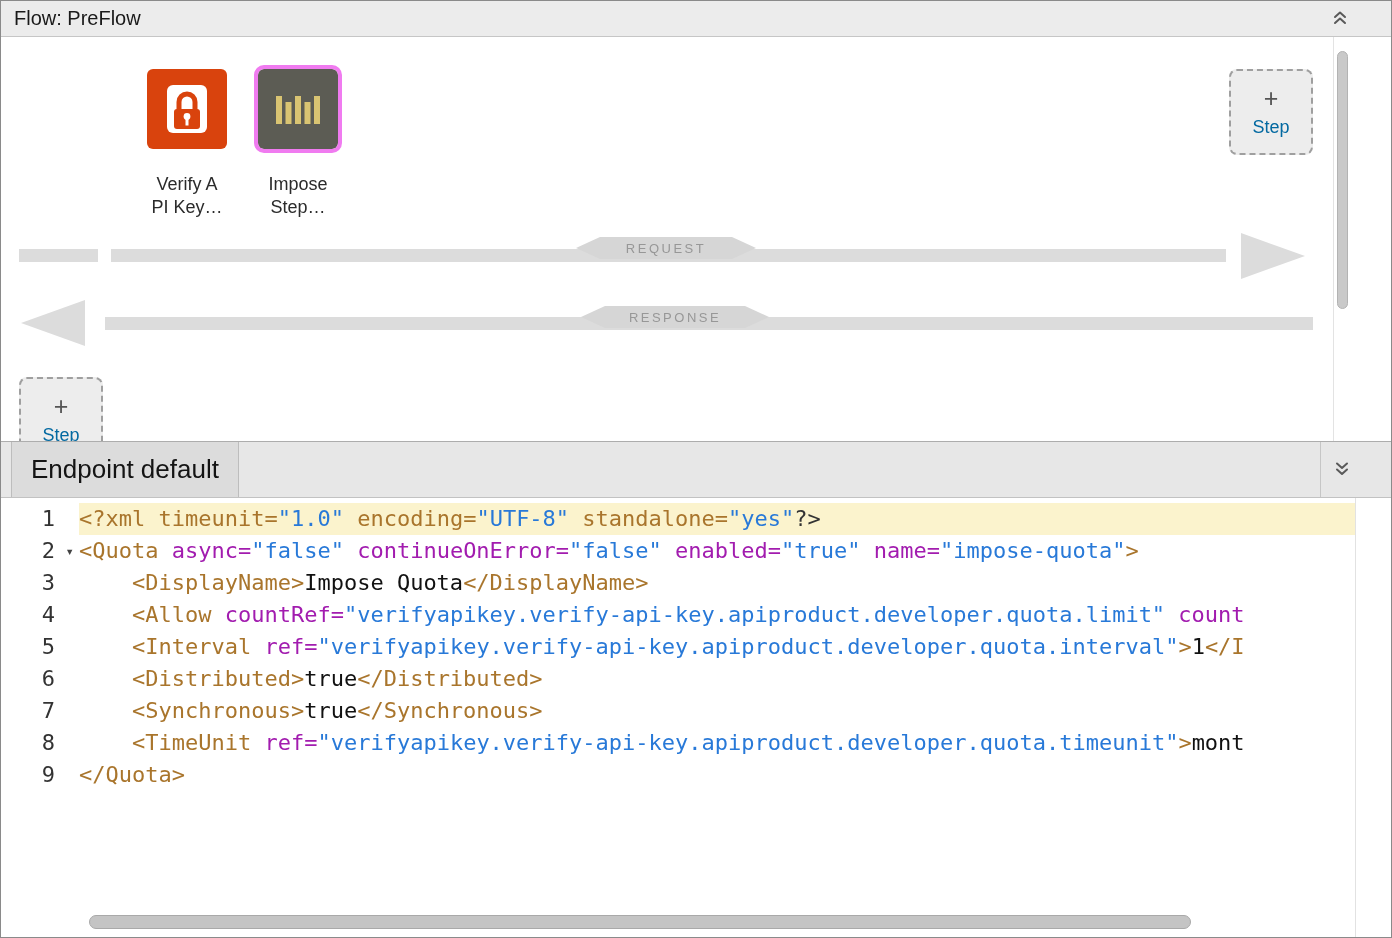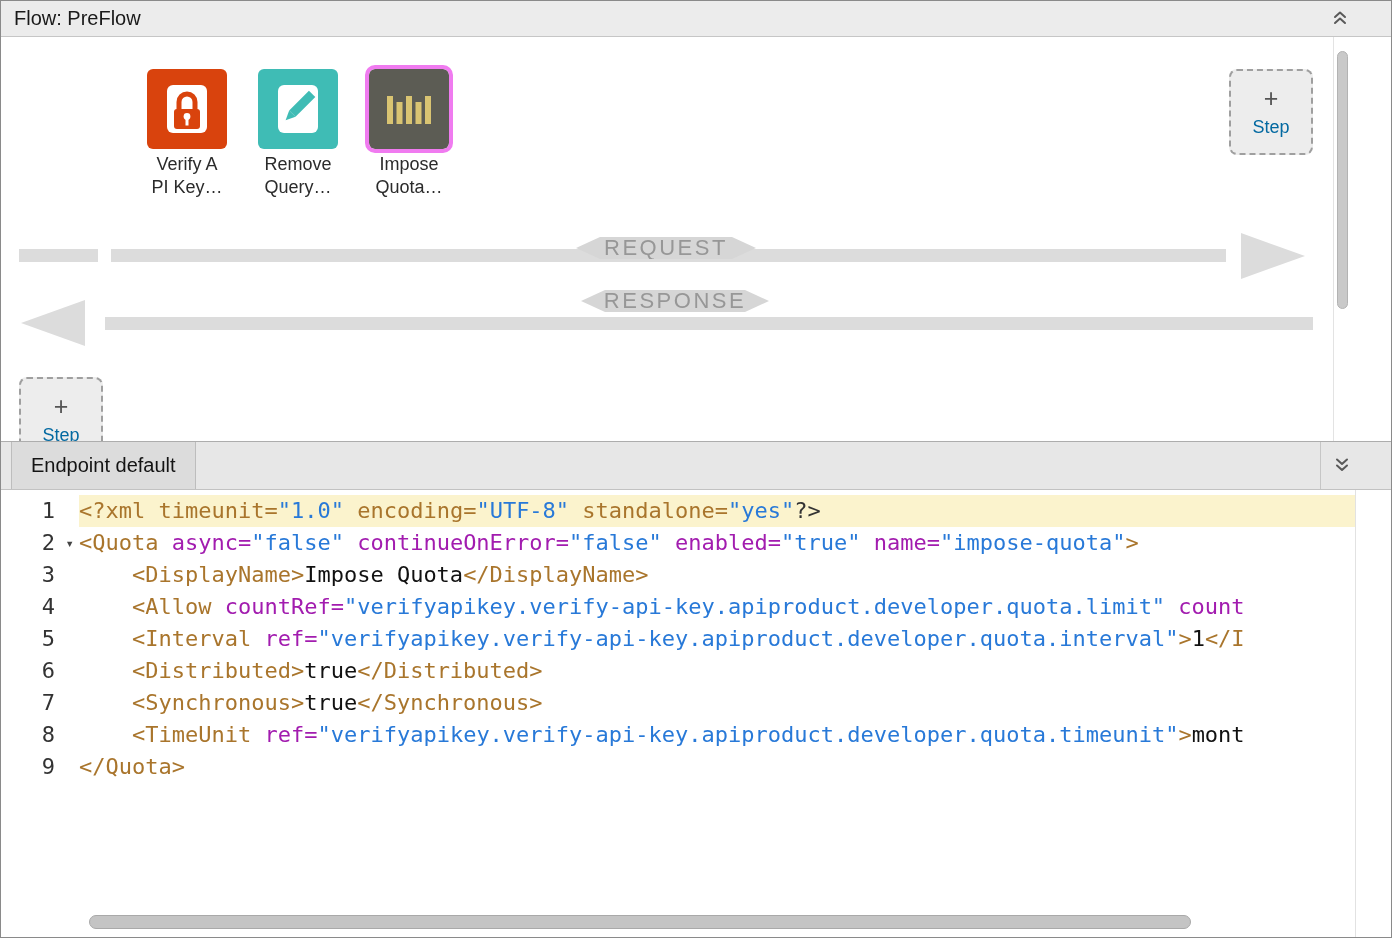--- a/index.html
+++ b/index.html
@@ -28,21 +28,21 @@
     display:flex; align-items:center; justify-content:center;
   }
   .flow-canvas { position:relative; flex:1; background:#fff; overflow:hidden; }
 
   .policies { position:absolute; left:143px; top:32px; display:flex; gap:25px; }
   .policy { width:86px; display:flex; flex-direction:column; align-items:center; cursor:pointer; }
   .policy-icon {
     width:80px; height:80px; border-radius:6px;
     display:flex; align-items:center; justify-content:center;
   }
-  .policy-label { margin-top:4px; font-size:18px; line-height:23px; color:#2b2b2b; text-align:center; }
+  .policy-label { margin-top:24px; font-size:18px; line-height:23px; color:#2b2b2b; text-align:center; }
 
   .step-btn {
     position:absolute; width:84px; height:86px;
     border:2px dashed #9f9f9f; border-radius:8px; background:#ededed;
     display:flex; flex-direction:column; align-items:center; justify-content:center; gap:6px;
     cursor:pointer; font-family:"Liberation Sans", sans-serif;
   }
   .step-plus { font-size:25px; line-height:24px; color:#555; }
   .step-word { font-size:18px; line-height:22px; color:#0369a1; }
   .step-top-right { right:78px; top:32px; }
@@ -55,51 +55,51 @@
     border-left:64px solid #dcdcdc;
   }
   .arrow-left {
     position:absolute; width:0; height:0;
     border-top:23px solid transparent; border-bottom:23px solid transparent;
     border-right:64px solid #dcdcdc;
   }
   .lane-badge {
     position:absolute; height:22px; background:#d6d6d6;
     display:flex; align-items:center; justify-content:center;
-    font-size:22px; letter-spacing:2.5px; color:#979797;
+    font-size:13px; letter-spacing:2.5px; color:#979797;
     clip-path:polygon(0 50%, 24px 0, calc(100% - 24px) 0, 100% 50%, calc(100% - 24px) 100%, 24px 100%);
   }
   .req-start { left:18px; top:212px; width:79px; }
   .req-main  { left:110px; top:212px; width:1115px; }
   .req-arrow { left:1240px; top:196px; }
   .req-badge { left:575px; top:200px; width:180px; }
   .res-arrow { left:20px; top:263px; }
   .res-main  { left:104px; top:280px; width:1208px; }
-  .res-badge { left:580px; top:253px; width:188px; }
+  .res-badge { left:580px; top:269px; width:188px; }
 
   .flow-scrollbar {
     position:absolute; left:1332px; top:0; bottom:0; width:19px;
     border-left:1px solid #e3e3e3; background:#fff;
   }
   .flow-scroll-thumb {
     position:absolute; left:3px; top:14px; width:11px; height:258px;
     border-radius:6px; background:#c9c9c9; border:1px solid #b3b3b3; cursor:pointer;
   }
 
   
   .editor-panel { flex:1; display:flex; flex-direction:column; min-height:0; }
   .tabbar {
     flex:0 0 37px; background:#e7e7e7;
     border-top:1px solid #adadad; border-bottom:1px solid #c2c2c2;
     display:flex; align-items:stretch; position:relative; z-index:2;
   }
   .tabs { display:flex; margin-left:10px; }
   .tab {
     display:flex; align-items:center; padding:12px 19px;
-    font-size:20px; color:#141414; background:#dcdcdc;
+    font-size:26px; color:#141414; background:#dcdcdc;
     border-right:1px solid #bdbdbd; cursor:pointer; white-space:nowrap;
   }
   .tabs .tab:first-child { border-left:1px solid #bdbdbd; }
   .tab.active { background:#fff; margin-bottom:-1px; }
   .tabbar-right {
     margin-left:auto; display:flex; align-items:center;
     border-left:1px solid #c6c6c6; padding:0 10px; margin-right:28px;
   }
   .tabbar-right .icon-btn { position:static; }
 
@@ -161,48 +161,33 @@
                 <rect x="10" y="26" width="26" height="20" rx="3" fill="#d9430d"></rect>
                 <circle cx="23" cy="33.5" r="3.4" fill="#fff"></circle>
                 <rect x="21.5" y="35" width="3" height="7.5" fill="#fff"></rect>
               </svg>
             </div>
             <div class="policy-label">
               <div>Verify A</div>
               <div>PI Key…</div>
             </div>
           </div>
-          <div class="policy">
-            <div class="policy-icon" style="background: rgb(63, 188, 181);">
-              <svg width="46" height="52" viewBox="0 0 46 52">
-                <rect x="3" y="2" width="40" height="48" rx="6" fill="#fff"></rect>
-                <g transform="rotate(45 23 25)">
-                  <rect x="18.5" y="5" width="9" height="28" fill="#3fbcb5"></rect>
-                  <path d="M18.5 33 h9 l-4.5 9.5 z" fill="#3fbcb5"></path>
-                </g>
-              </svg>
-            </div>
-            <div class="policy-label">
-              <div>Remove</div>
-              <div>Query…</div>
-            </div>
-          </div>
           <div class="policy selected">
             <div class="policy-icon" style="background: rgb(92, 92, 84); outline: rgb(240, 123, 240) solid 4px;">
               <svg width="46" height="38" viewBox="0 0 46 38">
                 <rect x="1" y="6" width="6" height="28" fill="#d9c472"></rect>
                 <rect x="10.5" y="12" width="6" height="22" fill="#d9c472"></rect>
                 <rect x="20" y="6" width="6" height="28" fill="#d9c472"></rect>
                 <rect x="29.5" y="12" width="6" height="22" fill="#d9c472"></rect>
                 <rect x="39" y="6" width="6" height="28" fill="#d9c472"></rect>
               </svg>
             </div>
             <div class="policy-label">
               <div>Impose</div>
-              <div>Quota…</div>
+              <div>Step…</div>
             </div>
           </div>
         </div>
 
       <button class="step-btn step-top-right">
         <span class="step-plus">+</span>
         <span class="step-word">Step</span>
       </button>
 
       <div class="lane-seg req-start"></div>

